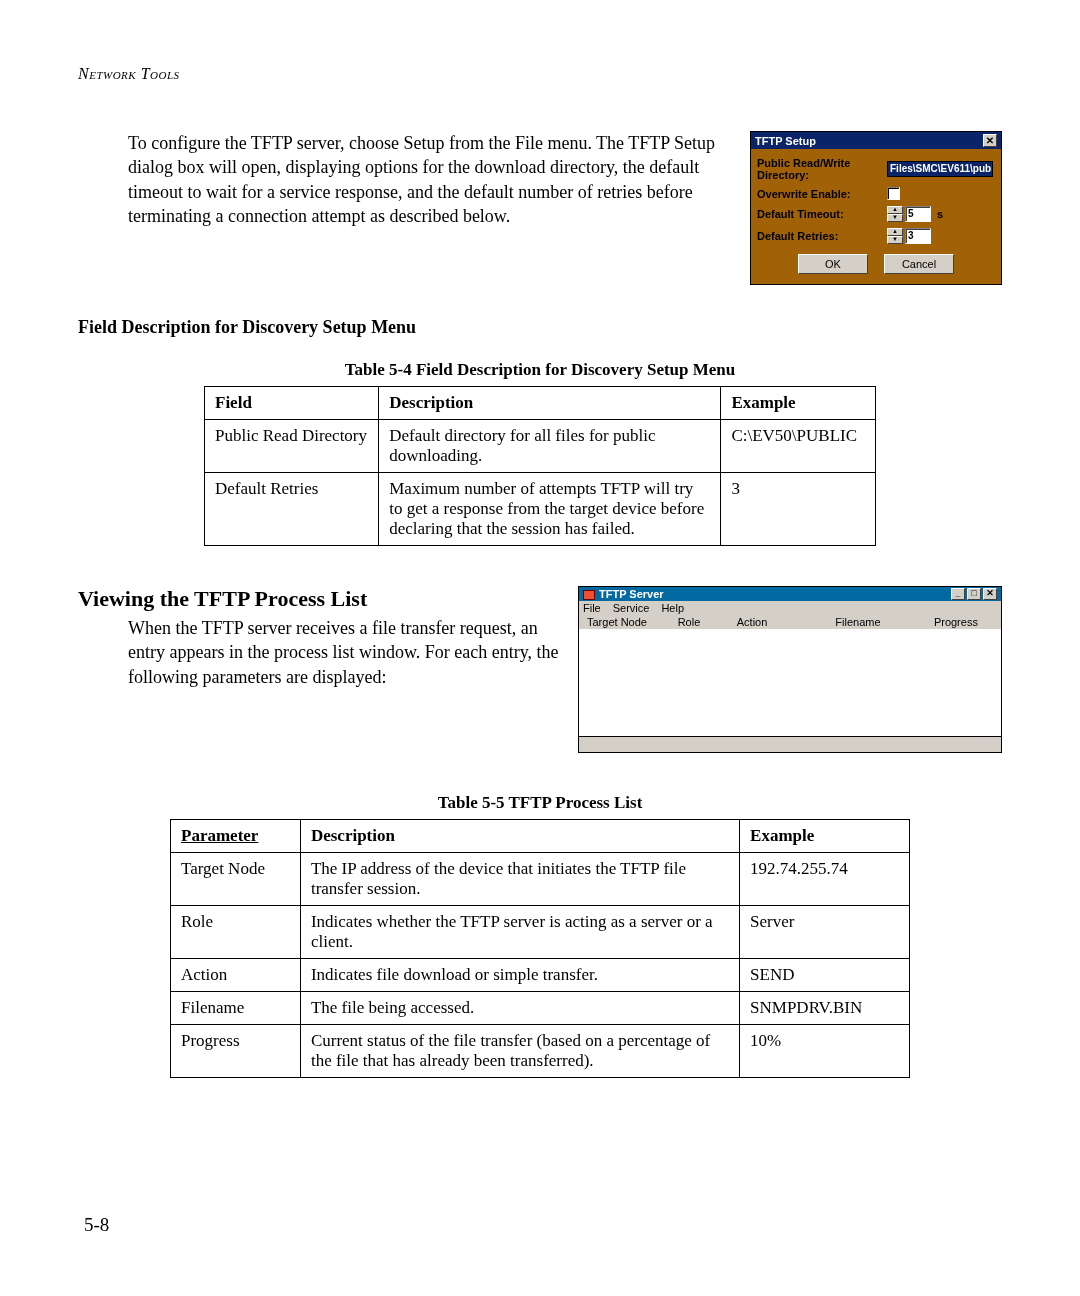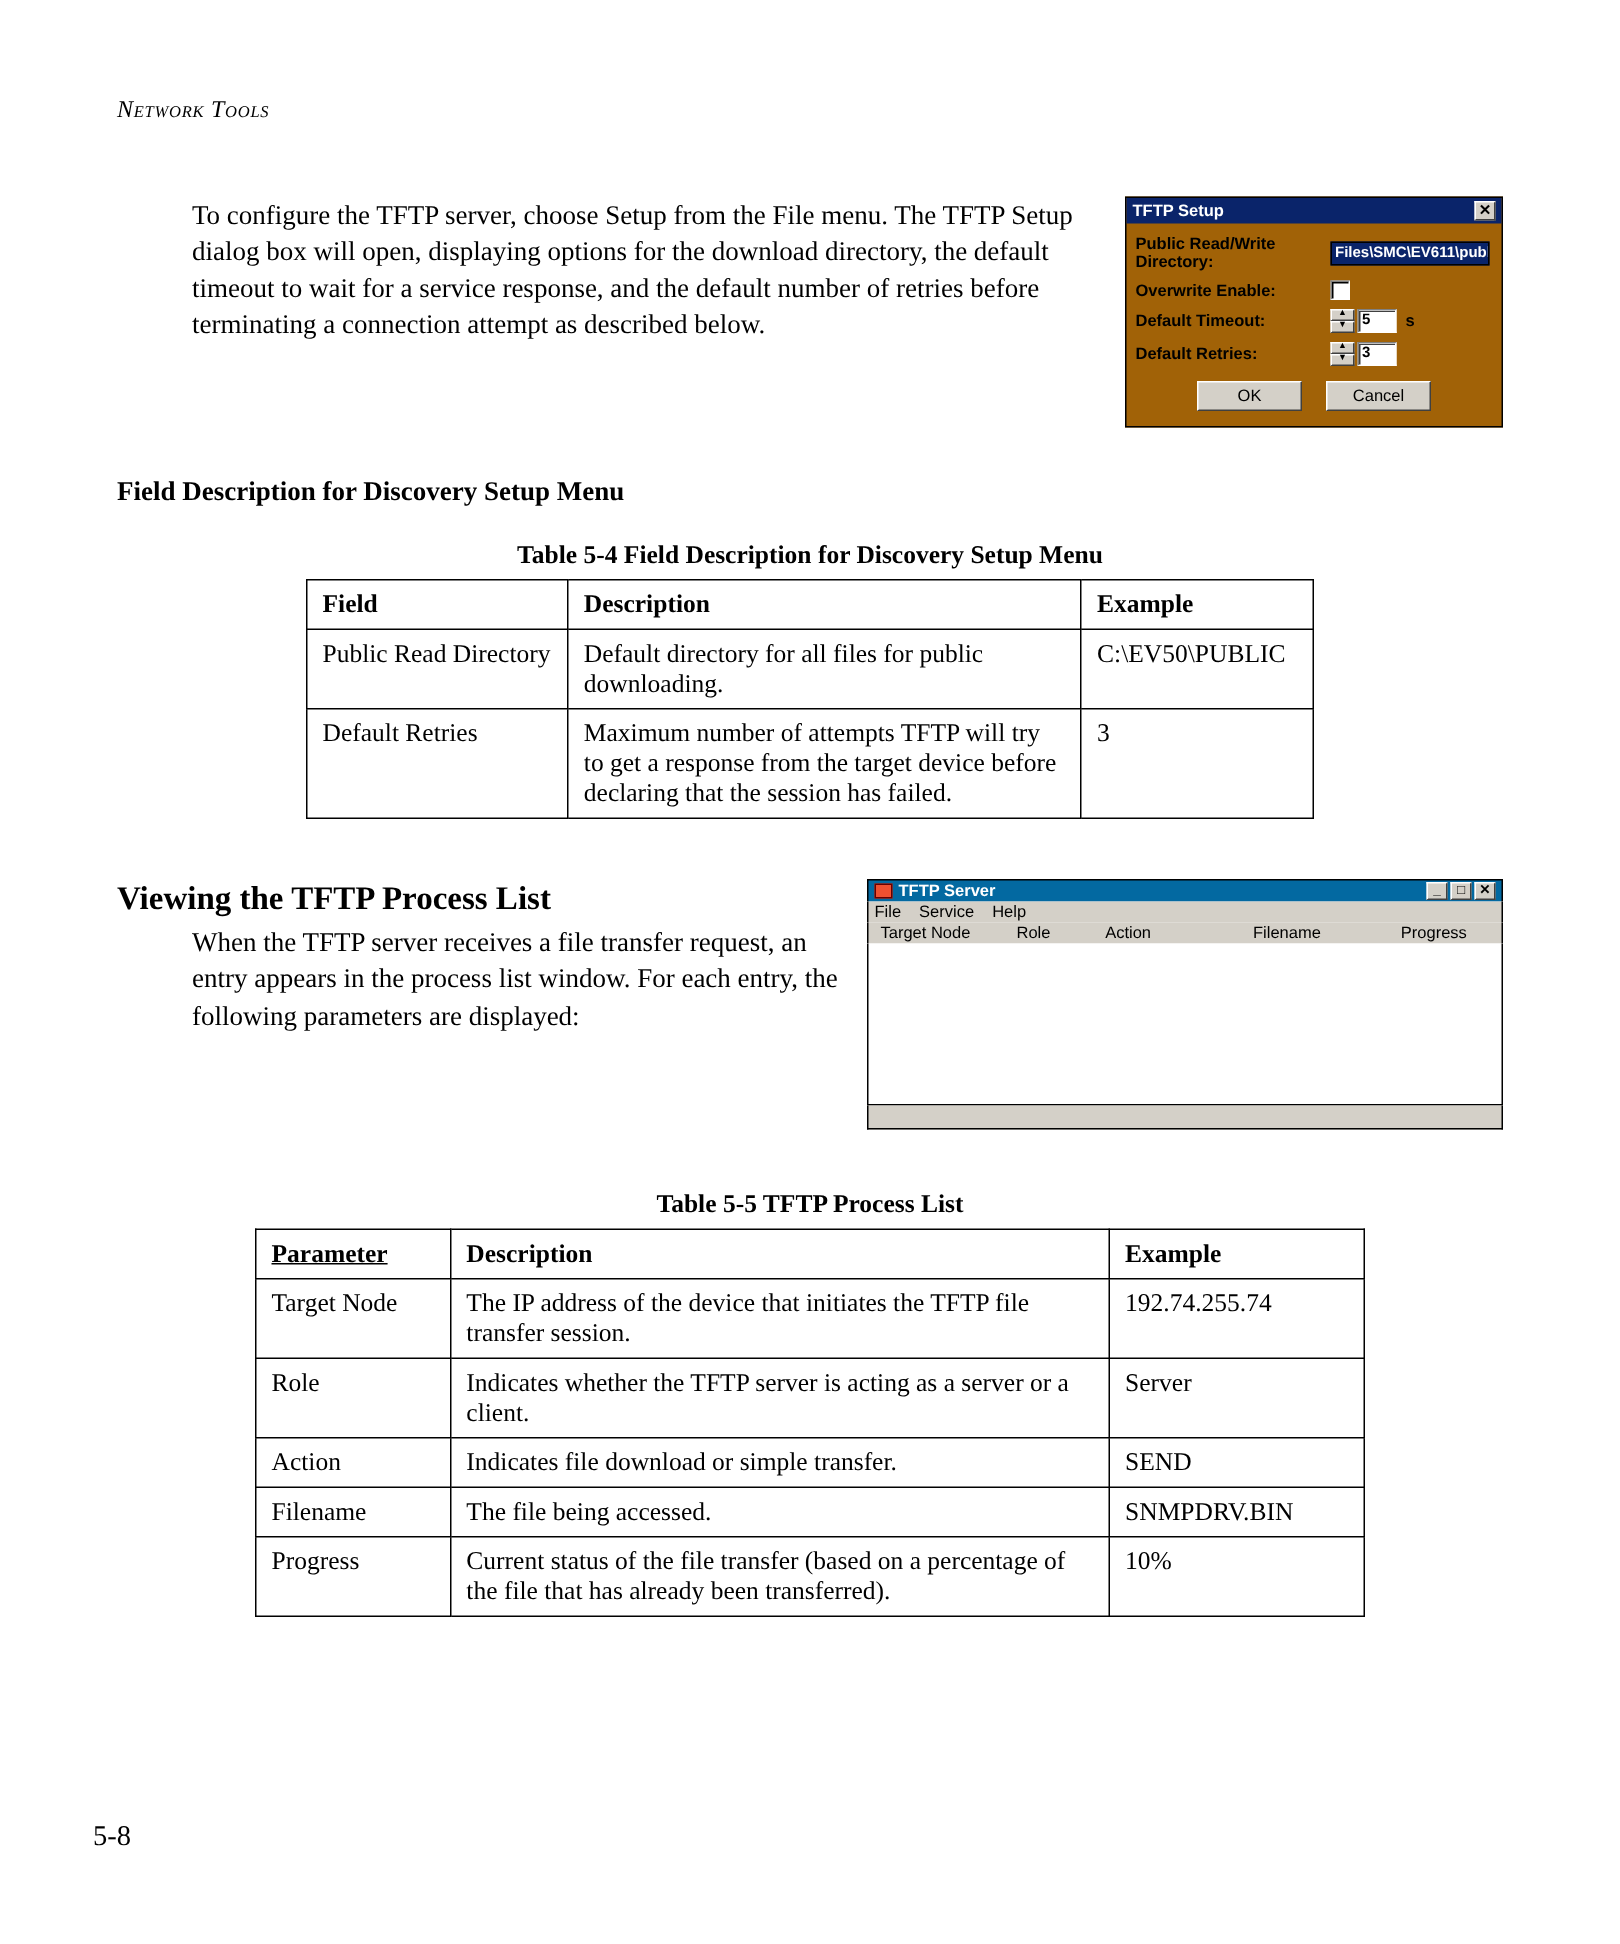--- a/index.html
+++ b/index.html
@@ -248,21 +248,21 @@
     height: 16px;
   }
 
   .t2 { width: 740px; }
   .t2 .c1 { width: 130px; text-decoration: underline; }
   .t2 .c2 { width: 440px; }
   .t2 .c3 { width: 170px; }
 
   .page-num {
     position: absolute;
-    left: 62px;
+    left: 84px;
     bottom: 60px;
     font-size: 19px;
   }
   .sv-icon {
     display: inline-block;
     width: 12px; height: 10px;
     background: #f05030;
     border: 1px solid #600;
     margin-right: 4px;
     vertical-align: middle;

